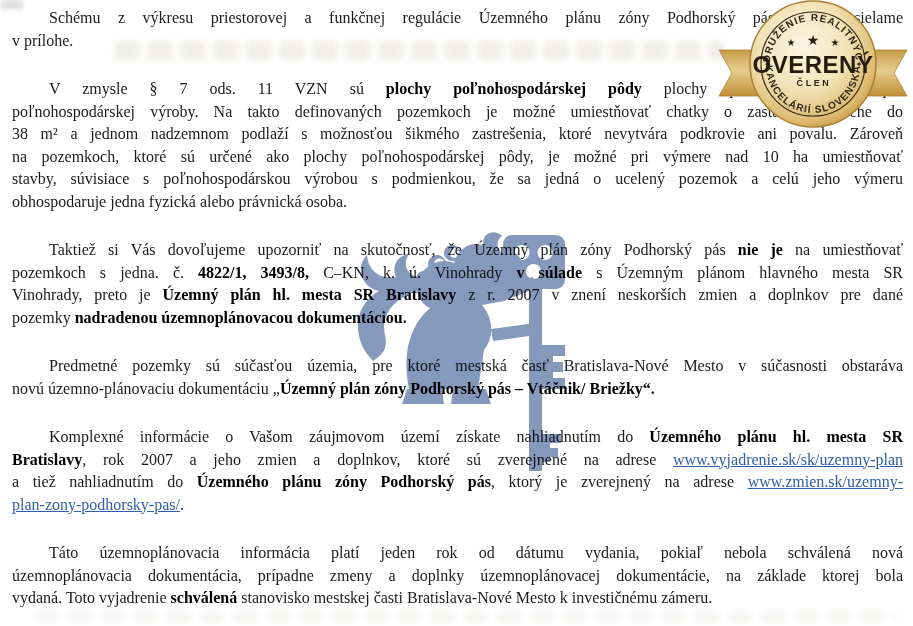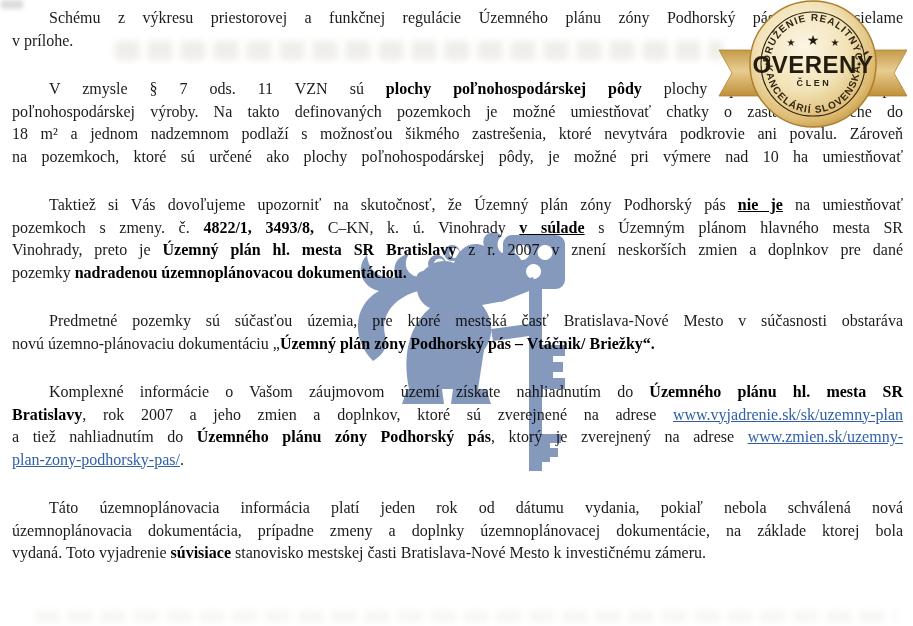--- a/index.html
+++ b/index.html
@@ -12,21 +12,21 @@
   #doc{
     position:absolute;left:0;top:0;width:913px;box-sizing:border-box;
     padding:7px 10px 0 12px;
     font-size:16px;line-height:22.5px;color:#1b1b1b;z-index:1;
   }
   .para{margin:0 0 26px 0;}
   .line{text-align:justify;text-align-last:justify;white-space:normal;}
   .line.lastline{text-align-last:left;}
   .line.first{text-indent:37px;}
   .b{font-weight:bold;color:#000;}
-  .u{text-decoration:underline;}
+  .u{}
   a.lnk{color:#2f5fa8;text-decoration:underline;cursor:pointer;}
   
   .ghost{
     position:absolute;z-index:0;border-radius:3px;
     background:repeating-linear-gradient(90deg,
       rgba(186,180,162,.55) 0 24px, rgba(242,240,233,.15) 24px 33px);
     filter:blur(3px);
   }
   #ghost-top{left:115px;top:41px;width:608px;height:19px;opacity:.42;}
   #ghost-bottom{left:35px;top:611px;width:862px;height:11px;opacity:.20;}
@@ -57,43 +57,45 @@
   <div id="ghost-bottom" class="ghost"></div>
 
   <div id="doc">
       <div class="para">
         <div class="line first"><span>Schému z výkresu priestorovej a funkčnej regulácie Územného plánu zóny Podhorský pás Vám zasielame</span></div>
         <div class="line lastline"><span>v prílohe.</span></div>
       </div>
       <div class="para">
         <div class="line first"><span>V zmysle § 7 ods. 11 VZN sú </span><span class="b">plochy poľnohospodárskej pôdy</span><span> plochy pozemkov určené pre</span></div>
         <div class="line"><span>poľnohospodárskej výroby. Na takto definovaných pozemkoch je možné umiestňovať chatky o zastavanej ploche do</span></div>
-        <div class="line"><span>18 m² a jednom nadzemnom podlaží s možnosťou šikmého zastrešenia, ktoré nevytvára podkrovie ani povalu. Zároveň</span></div>
+        <div class="line"><span>38 m² a jednom nadzemnom podlaží s možnosťou šikmého zastrešenia, ktoré nevytvára podkrovie ani povalu. Zároveň</span></div>
         <div class="line"><span>na pozemkoch, ktoré sú určené ako plochy poľnohospodárskej pôdy, je možné pri výmere nad 10 ha umiestňovať</span></div>
+        <div class="line"><span>stavby, súvisiace s poľnohospodárskou výrobou s podmienkou, že sa jedná o ucelený pozemok a celú jeho výmeru</span></div>
+        <div class="line lastline"><span>obhospodaruje jedna fyzická alebo právnická osoba.</span></div>
       </div>
       <div class="para">
         <div class="line first"><span>Taktiež si Vás dovoľujeme upozorniť na skutočnosť, že Územný plán zóny Podhorský pás </span><span class="b u">nie je</span><span> na umiestňovať</span></div>
-        <div class="line"><span>pozemkoch s zmeny. č. </span><span class="b">4822/1, 3493/8,</span><span> C–KN, k. ú. Vinohrady </span><span class="b u">v súlade</span><span> s Územným plánom hlavného mesta SR</span></div>
+        <div class="line"><span>pozemkoch s jedna. č. </span><span class="b">4822/1, 3493/8,</span><span> C–KN, k. ú. Vinohrady </span><span class="b u">v súlade</span><span> s Územným plánom hlavného mesta SR</span></div>
         <div class="line"><span>Vinohrady, preto je </span><span class="b">Územný plán hl. mesta SR Bratislavy</span><span> z r. 2007 v znení neskorších zmien a doplnkov pre dané</span></div>
         <div class="line lastline"><span>pozemky </span><span class="b">nadradenou územnoplánovacou dokumentáciou.</span></div>
       </div>
       <div class="para">
         <div class="line first"><span>Predmetné pozemky sú súčasťou územia, pre ktoré mestská časť Bratislava-Nové Mesto v súčasnosti obstaráva</span></div>
         <div class="line lastline"><span>novú územno-plánovaciu dokumentáciu „</span><span class="b">Územný plán zóny Podhorský pás – Vtáčnik/ Briežky“.</span></div>
       </div>
       <div class="para">
         <div class="line first"><span>Komplexné informácie o Vašom záujmovom území získate nahliadnutím do </span><span class="b">Územného plánu hl. mesta SR</span></div>
         <div class="line"><span class="b">Bratislavy</span><span>, rok 2007 a jeho zmien a doplnkov, ktoré sú zverejnené na adrese </span><a class="lnk" href="#">www.vyjadrenie.sk/sk/uzemny-plan</a></div>
         <div class="line"><span>a tiež nahliadnutím do </span><span class="b">Územného plánu zóny Podhorský pás</span><span>, ktorý je zverejnený na adrese </span><a class="lnk" href="#">www.zmien.sk/uzemny-</a></div>
         <div class="line lastline"><a class="lnk" href="#">plan-zony-podhorsky-pas/</a><span>.</span></div>
       </div>
       <div class="para">
         <div class="line first"><span>Táto územnoplánovacia informácia platí jeden rok od dátumu vydania, pokiaľ nebola schválená nová</span></div>
         <div class="line"><span>územnoplánovacia dokumentácia, prípadne zmeny a doplnky územnoplánovacej dokumentácie, na základe ktorej bola</span></div>
-        <div class="line lastline"><span>vydaná. Toto vyjadrenie </span><span class="b">súvisiace</span><span> stanovisko mestskej časti Bratislava-Nové Mesto k investičnému zámeru.</span></div>
+        <div class="line lastline"><span>vydaná. Toto vyjadrenie </span><span class="b">schválená</span><span> stanovisko mestskej časti Bratislava-Nové Mesto k investičnému zámeru.</span></div>
       </div>
     </div>
 
   <svg id="watermark" width="220" height="246" viewBox="0 0 220 246" aria-hidden="true">
     <g fill="#8095bb" fill-rule="evenodd" stroke="none">
 
       <path d="M167,8 h44 a9,9 0 0 1 9,9 v36 a9,9 0 0 1 -9,9 h-14 v182 h-13 V62 h-17 a9,9 0 0 1 -9,-9 V17 a9,9 0 0 1 9,-9 z
                M177,18 a7.5,7.5 0 1 0 0.1,0 z
                M200,18 a7.5,7.5 0 1 0 0.1,0 z
                M188.5,37 a7.5,7.5 0 1 0 0.1,0 z"></path>

